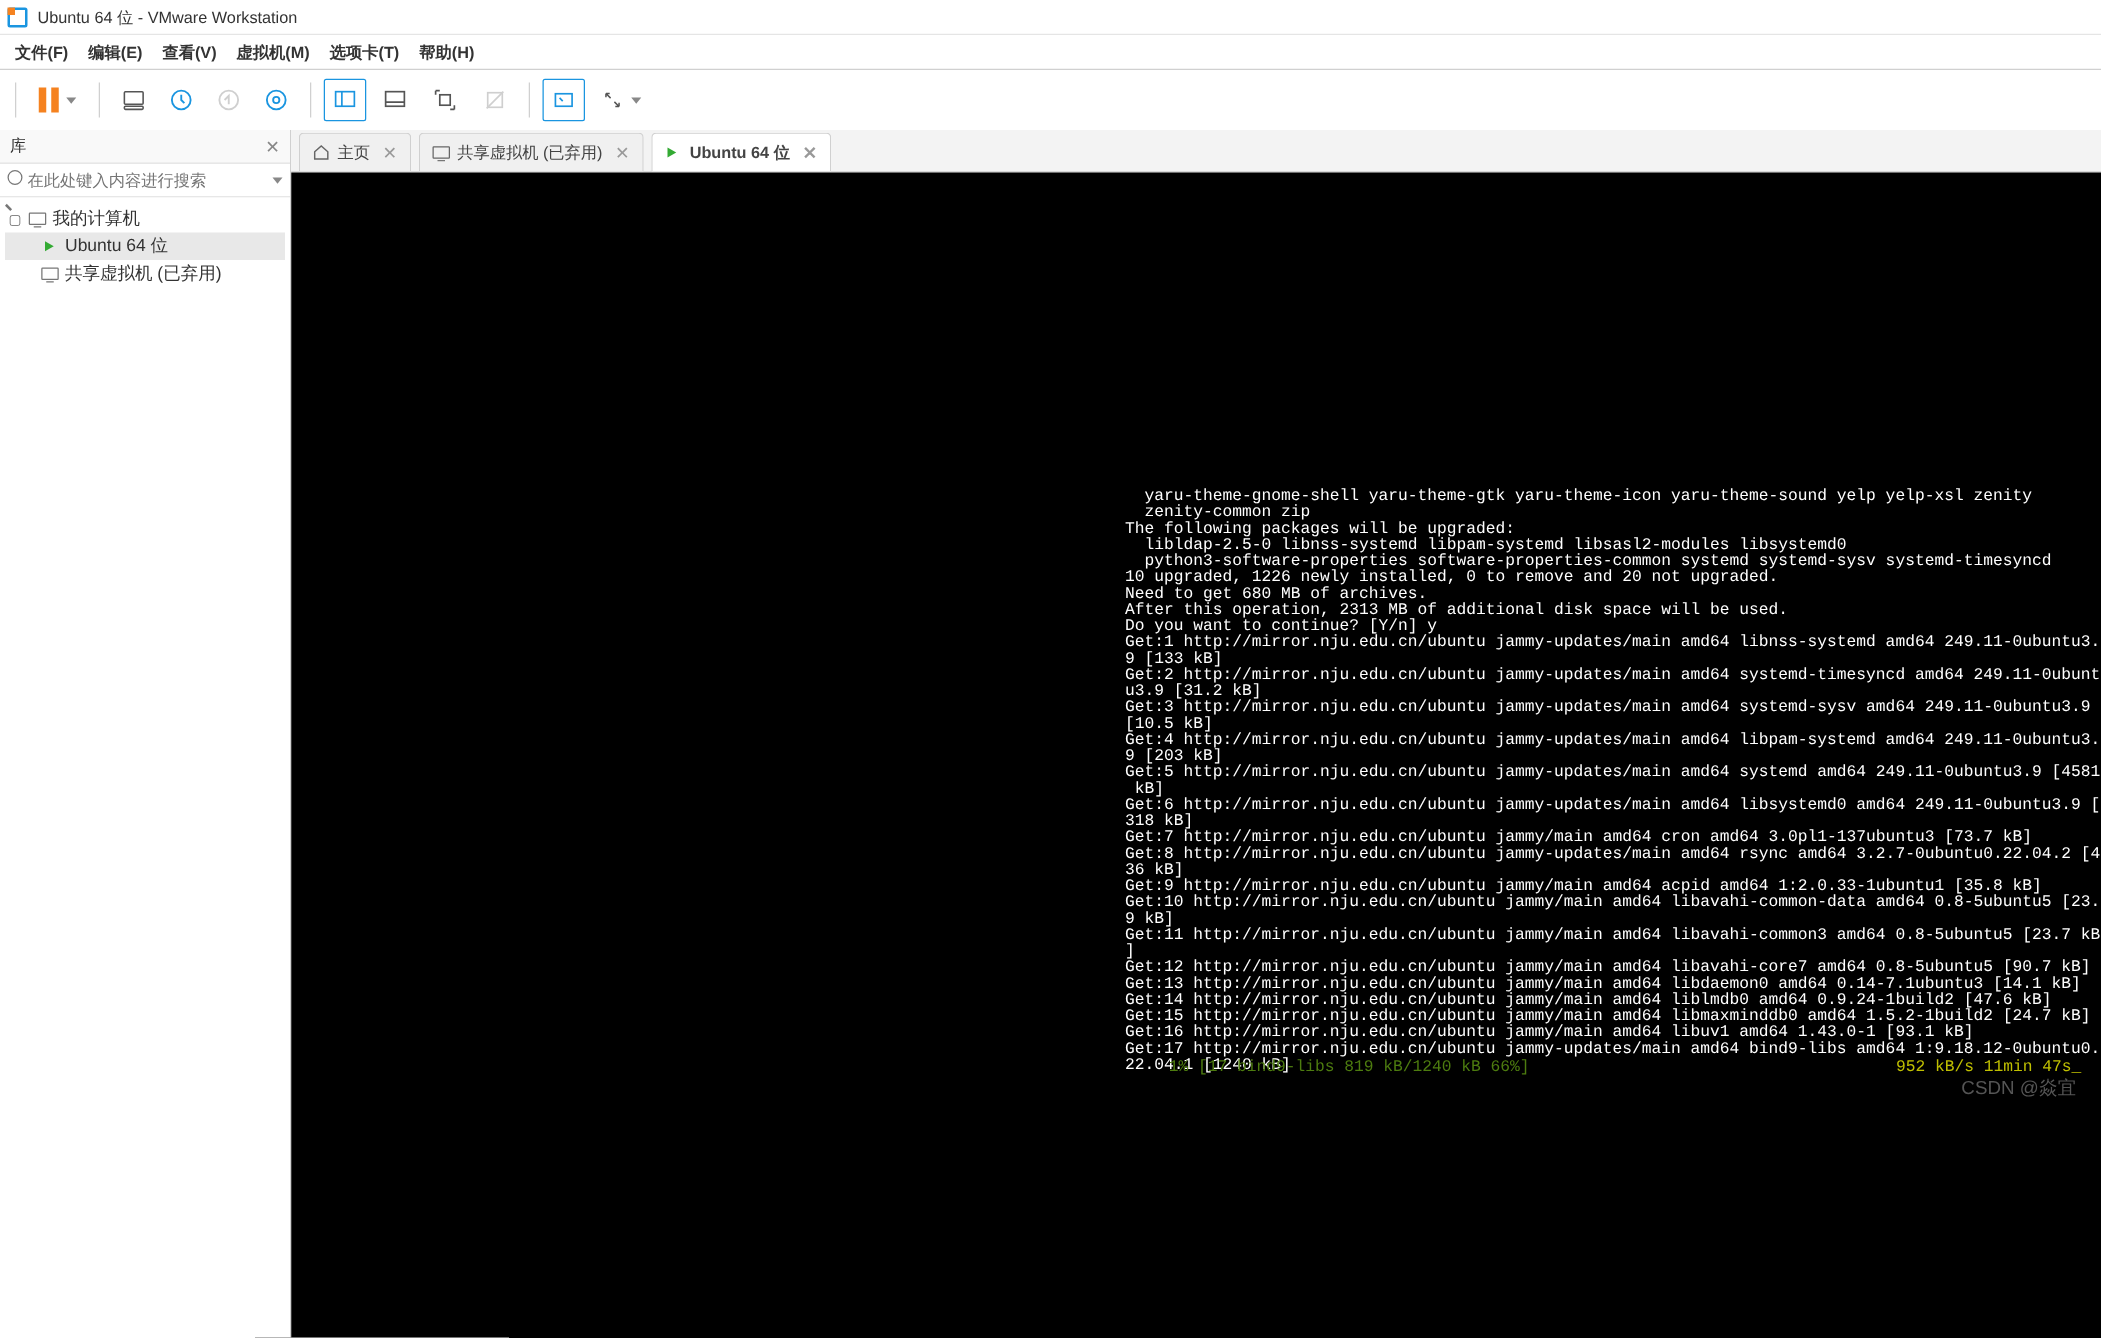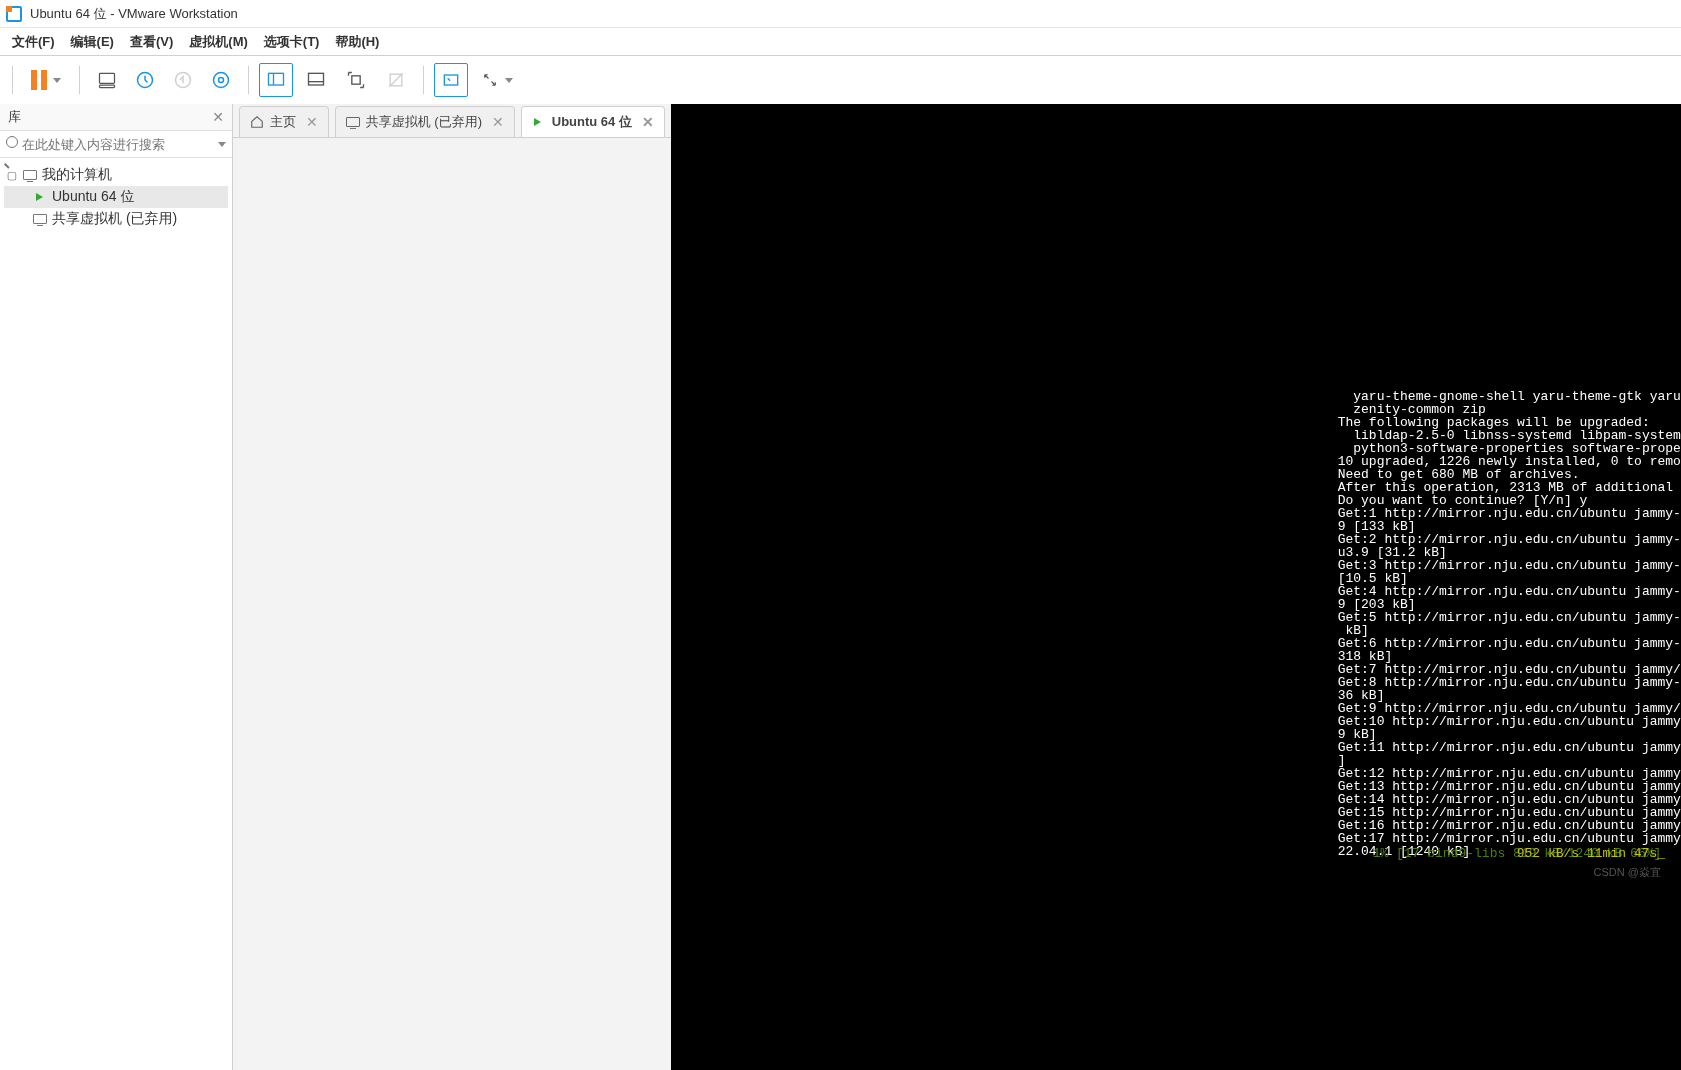--- a/index.html
+++ b/index.html
@@ -22,32 +22,32 @@
   .main-row { display:flex; height: calc(1070px - 28px - 28px - 48px); }
   .sidebar { width: 233px; border-right:1px solid #d0d0d0; display:flex; flex-direction:column; background:#f9f9f9; }
   .side-head { display:flex; align-items:center; justify-content:space-between; padding:4px 8px; height:26px; }
   .side-search { display:flex; align-items:center; padding:2px 6px; height:28px; border-top:1px solid #e0e0e0; border-bottom:1px solid #e0e0e0; background:#fff; }
   .side-search input { flex:1; border:none; outline:none; font-size:13px; color:#666; background:transparent; }
   .tree { padding:6px 4px; font-size:14px; background:#fff; flex:1; }
   .tree-row { display:flex; align-items:center; gap:4px; padding:2px 2px; }
   .tree-row.sel { background:#e8e8e8; }
   .twist { width:12px; text-align:center; color:#666; font-size:11px; }
   .tree-icon { width:16px; height:14px; display:inline-flex; align-items:center; justify-content:center; }
-  .content { flex:1; display:flex; flex-direction:row; background:#f3f3f3; }
+  .content { flex:1; display:flex; flex-direction:column; background:#f3f3f3; }
   .tabstrip { height:34px; display:flex; align-items:flex-end; padding:0 6px; gap:6px; background:#f3f3f3; border-bottom:1px solid #d0d0d0; }
   .tab { display:flex; align-items:center; gap:6px; padding:6px 10px; background:#f0f0f0; border:1px solid #d0d0d0; border-bottom:none; border-radius:4px 4px 0 0; font-size:13px; color:#444; }
   .tab.active { background:#fff; font-weight:bold; }
   .tab .x { color:#999; font-size:14px; cursor:default; margin-left:4px; }
   .tab-icon { width:14px; height:14px; display:inline-flex; align-items:center; justify-content:center; }
   .term-wrap { flex:1; background:#000; position:relative; overflow:hidden; }
   .term { font-family:"Consolas","Courier New",monospace; font-size:13px; line-height:13px; color:#fff; white-space:pre; letter-spacing:0; }
   .term-body { position:absolute; left:667px; right:10px; bottom:212px; color:#fff; }
   .term-status { position:absolute; left:702px; color:#4d7c0f; bottom:210px; }
   .term-right { position:absolute; right:16px; color:#c0c000; bottom:210px; }
-  .watermark { position:absolute; right:20px; bottom:190px; color:#555; font-size:11px; font-family:Arial; }
+  .watermark { position:absolute; right:20px; bottom:190px; color:#555; font-size:15px; font-family:Arial; }
   .close-x { color:#888; font-size:14px; cursor:default; }
   .mag-icon::before { content:''; display:inline-block; width:10px; height:10px; border:1.5px solid #777; border-radius:50%; }
   .mag-icon::after { content:''; display:inline-block; width:6px; height:1.5px; background:#777; transform:rotate(45deg); position:relative; top:3px; left:-2px; }
   .mon-icon { width:14px; height:10px; border:1.5px solid #777; border-radius:1px; position:relative; }
   .mon-icon::after { content:''; position:absolute; width:6px; height:1.5px; background:#777; bottom:-3px; left:3px; }
   .play-icon { width:0; height:0; border-top:4px solid transparent; border-bottom:4px solid transparent; border-left:7px solid #3a3; margin-right:2px; }
   .fs-group { display:flex; gap:2px; }
 </style>
 </head>
 <body>

